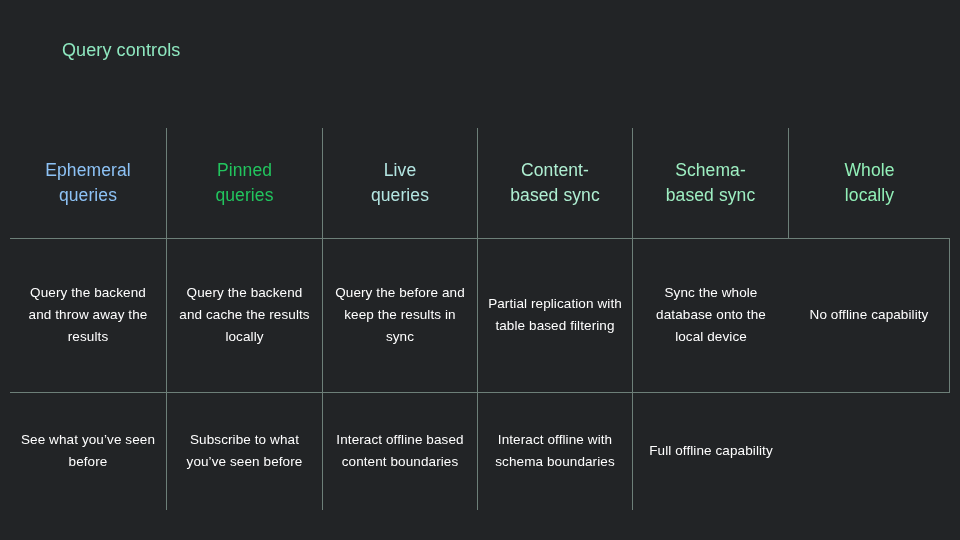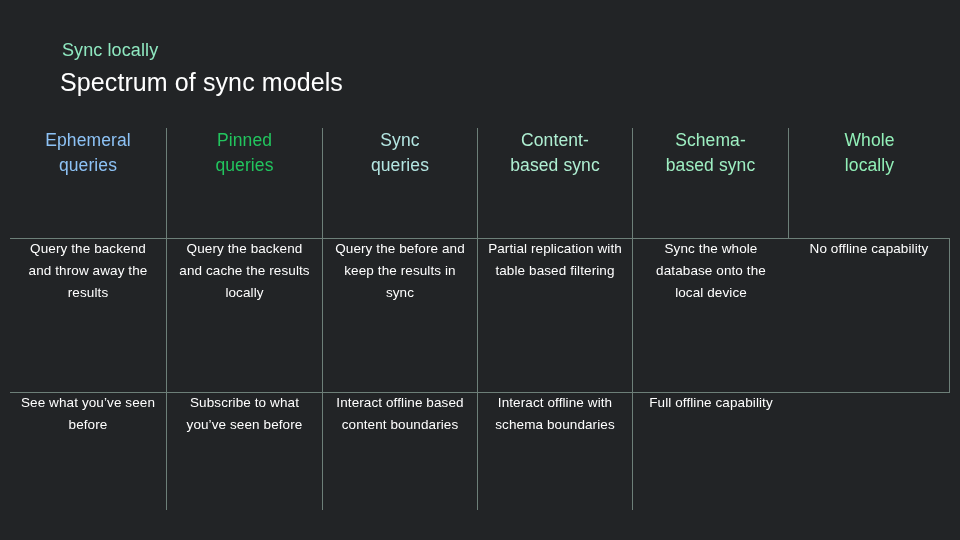--- a/index.html
+++ b/index.html
@@ -58,20 +58,21 @@
   .grid {
     display: grid;
     grid-template-columns: 157px 156px 155px 155px 156px 161px;
     grid-template-rows: 110px 154px 118px;
     width: 940px;
     height: 382px;
   }
   .cell {
     position: relative;
     display: flex;
+    align-items: center;
     justify-content: center;
     text-align: center;
     padding: 0 10px;
     box-sizing: border-box;
   }
   .cell-inner {
     width: 100%;
   }
 
   
@@ -106,22 +107,21 @@
   }
   
   .row-2 .body-text { line-height: 22px; }
 </style>
 </head>
 <body>
 
 <div id="slide">
 
   <div id="header">
-    <div id="eyebrow">Sync locally</div>
-    <h1 id="slide-title">Spectrum of sync models</h1>
+    <div id="eyebrow">Query controls</div>
   </div>
 
   <div id="matrix">
     <div class="hrule" id="hrule-1"></div>
     <div class="hrule" id="hrule-2"></div>
 
     <div class="grid">
 
       <div class="cell col-0 row-1">
         <div class="cell-inner head-text" style="color:#8DC2F5">
@@ -130,21 +130,21 @@
         </div>
       </div>
       <div class="cell col-1 row-1">
         <div class="cell-inner head-text" style="color:#22c55e">
           <span>Pinned</span><br>
           <span>queries</span>
         </div>
       </div>
       <div class="cell col-2 row-1">
         <div class="cell-inner head-text" style="color:#B4E6E2">
-          <span>Sync</span><br>
+          <span>Live</span><br>
           <span>queries</span>
         </div>
       </div>
       <div class="cell col-3 row-1">
         <div class="cell-inner head-text" style="color:#AFEFD2">
           <span>Content-</span><br>
           <span>based sync</span>
         </div>
       </div>
       <div class="cell col-4 row-1">

